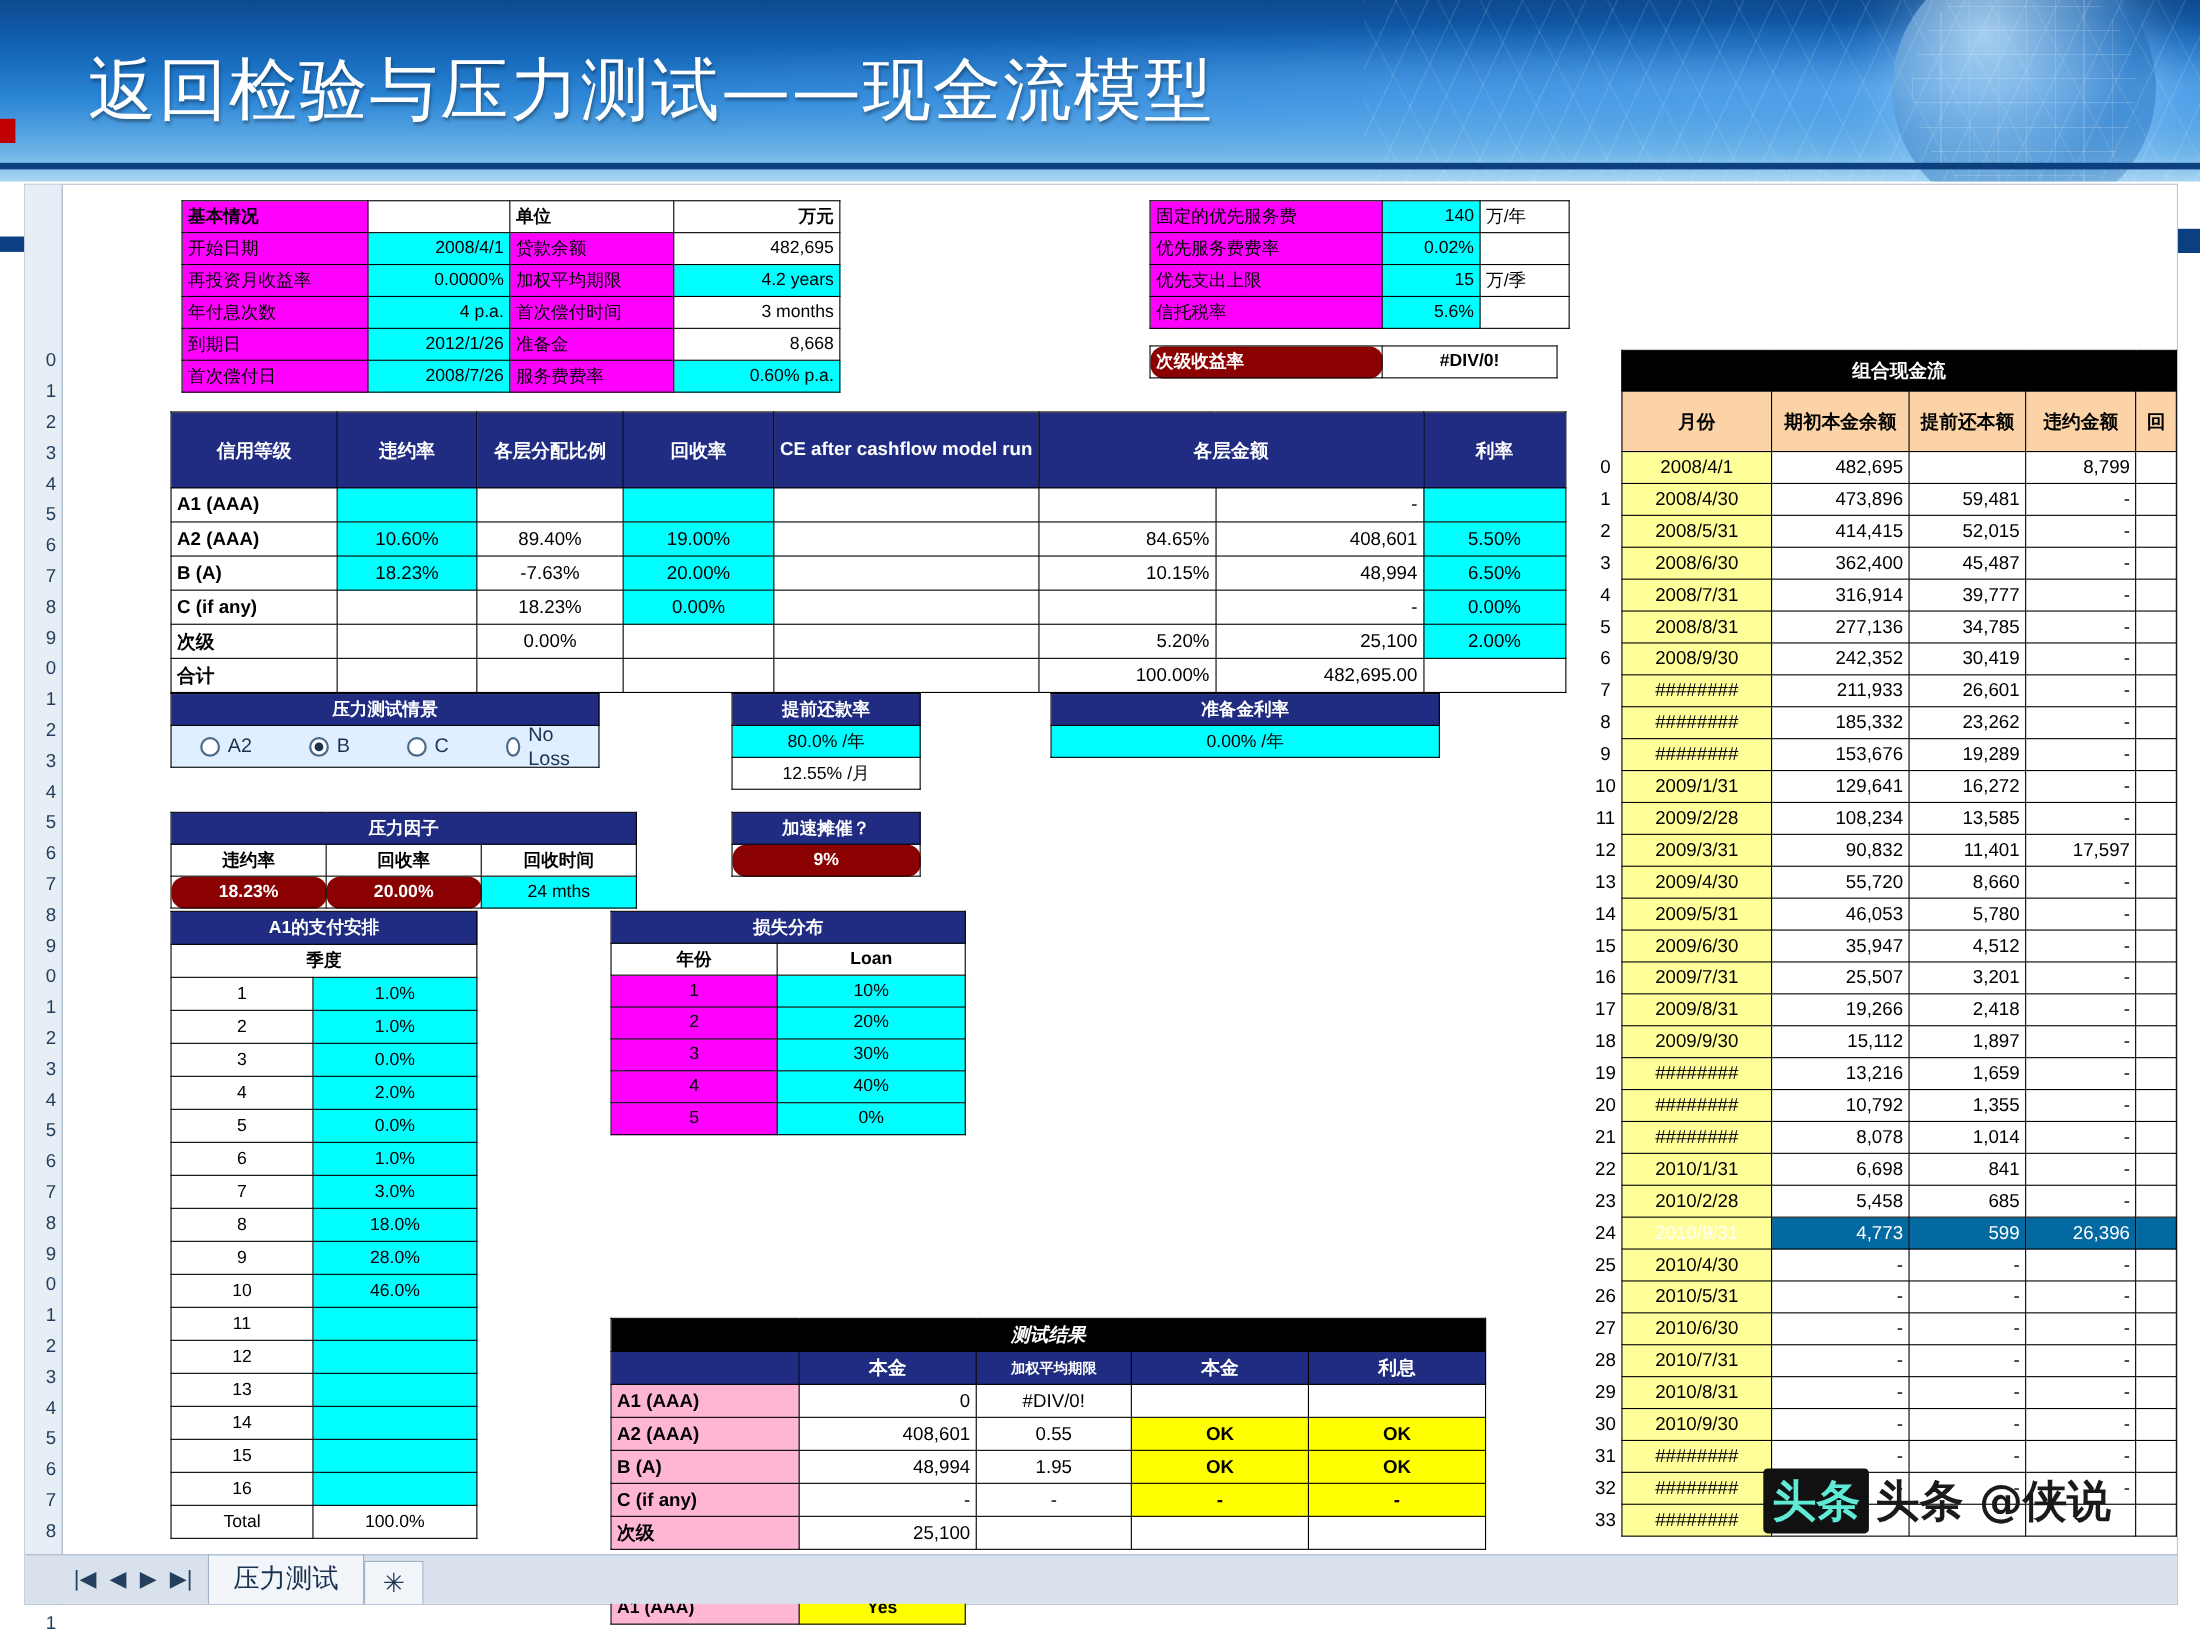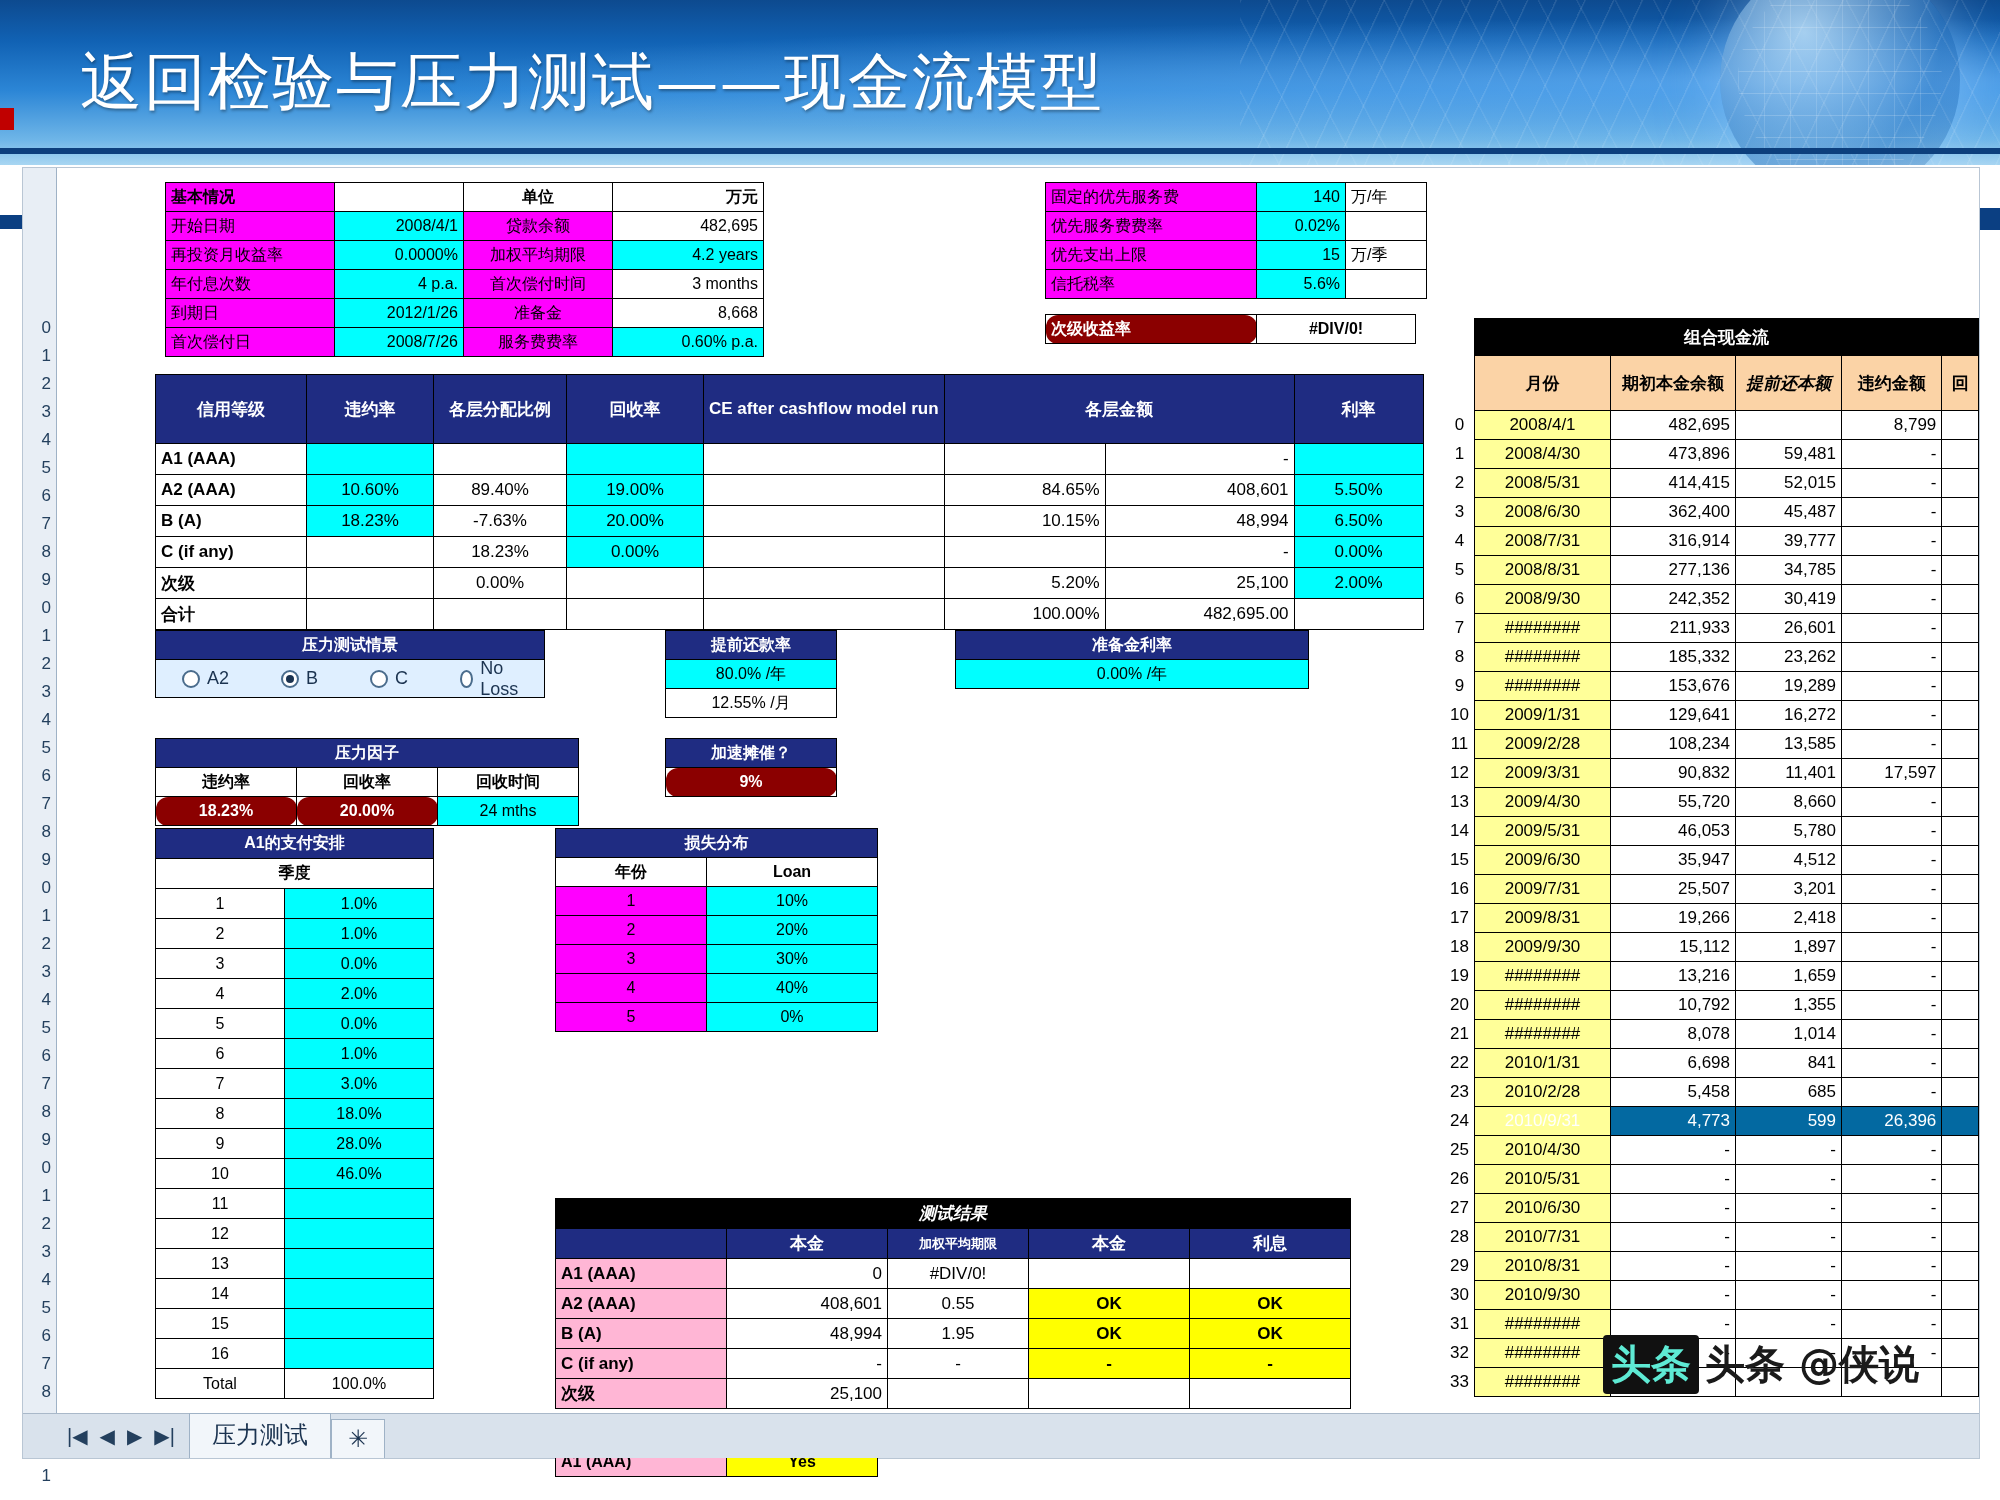--- a/index.html
+++ b/index.html
@@ -89,21 +89,21 @@
   .blkhdr{background:#000;color:#fff;font-style:italic;}
   .bluerow{background:#0369a1;color:#fff;}
 
   .panel{position:absolute;margin-left:32px;}
 
   
   #basic{left:110px;top:14px;}
   #basic td{height:26px;}
   #basic .lbl{width:158px;}
   #basic .val{width:118px;text-align:right;}
-  #basic .lbl2{width:138px;text-align:center;}
+  #basic .lbl2{width:138px;}
   #basic .val2{width:140px;text-align:right;}
 
   #fees{left:990px;top:14px;}
   #fees td{height:26px;}
   #fees .lbl{width:200px;}
   #fees .val{width:78px;text-align:right;}
   #fees .unit{width:70px;text-align:left;}
 
   #sub{left:990px;top:146px;}
   #sub td{height:26px;}
@@ -655,21 +655,21 @@
       <table id="cashtable">
         <tbody id="cashbody">
             <tr>
               <td class="idx"></td>
               <td class="hd" colspan="5" style="width: 490px;">组合现金流</td>
             </tr>
             <tr>
               <td class="idx"></td>
               <td class="colh" style="width: 150px;">月份</td>
               <td class="colh" style="width: 120px;">期初本金余额</td>
-              <td class="colh" style="width: 100px; font-style: italic;">提前还本额</td>
+              <td class="colh" style="width: 100px;">提前还本额</td>
               <td class="colh" style="width: 100px;">违约金额</td>
               <td class="colh" style="width: 30px;">回</td>
             </tr>
             <tr>
               <td class="idx">0</td>
               <td class="mo">2008/4/1</td>
               <td class="white r">482,695</td>
               <td class="white r"></td>
               <td class="white r">8,799</td>
               <td class="white"></td>

